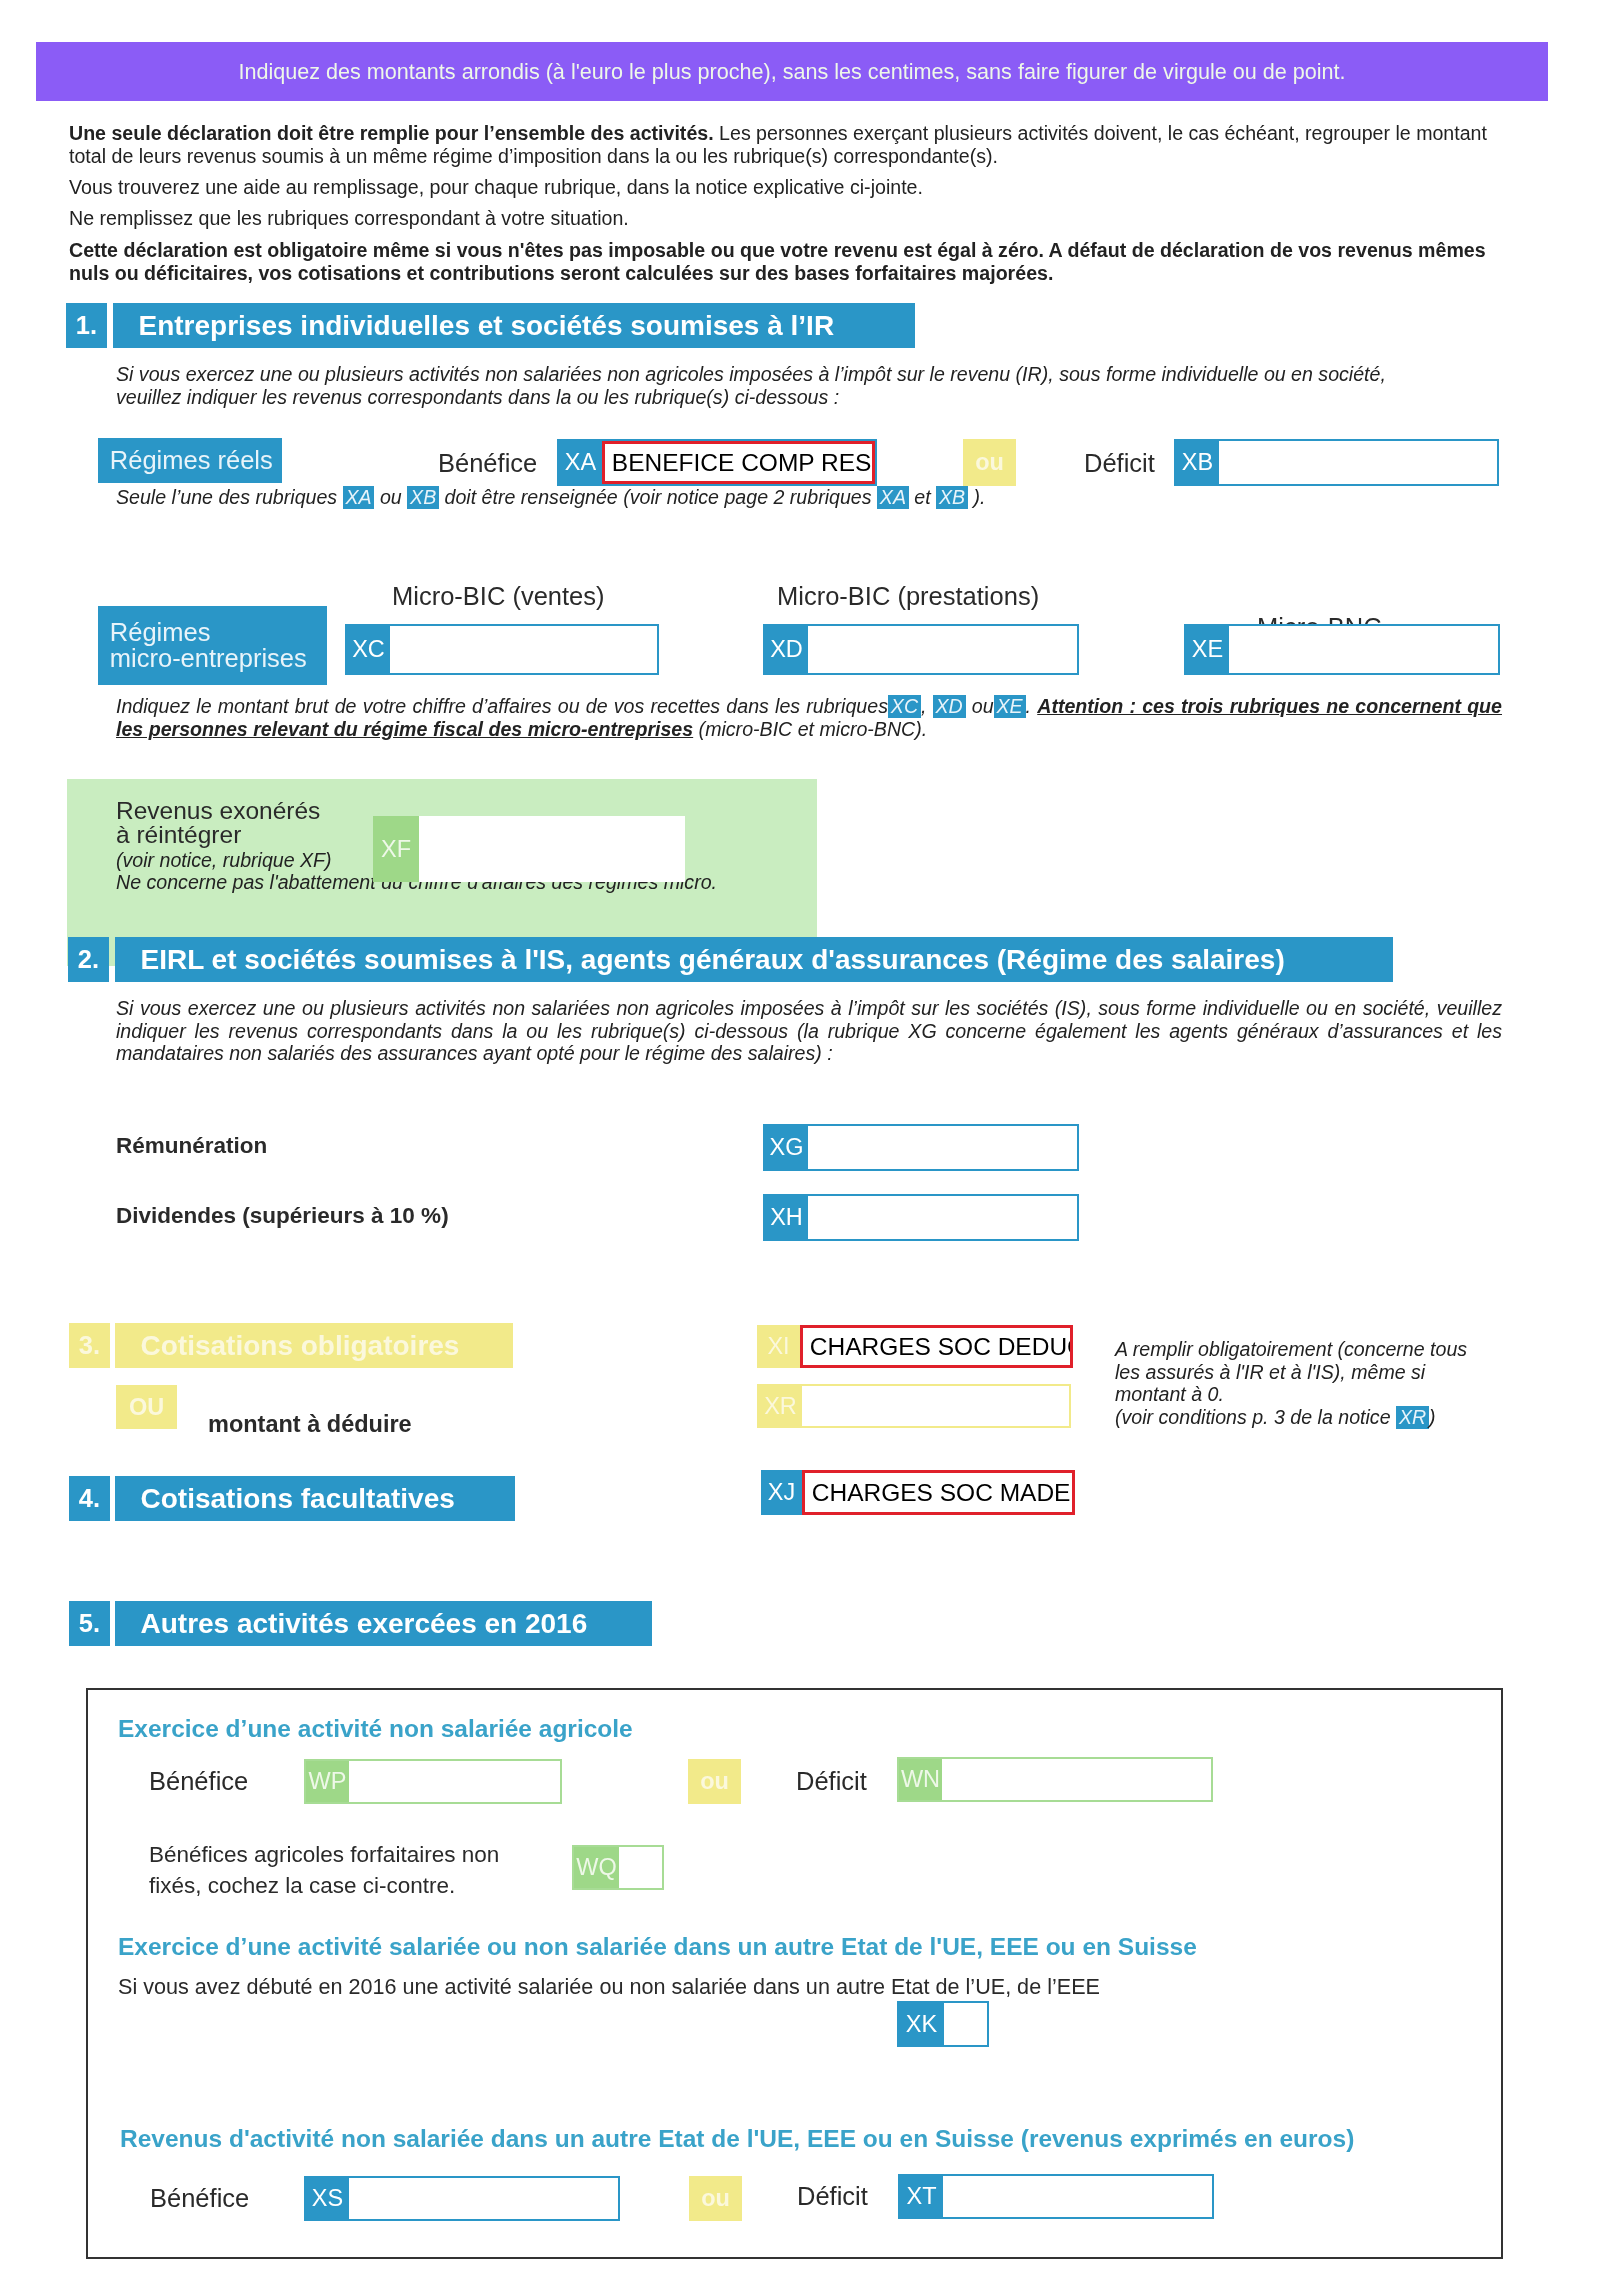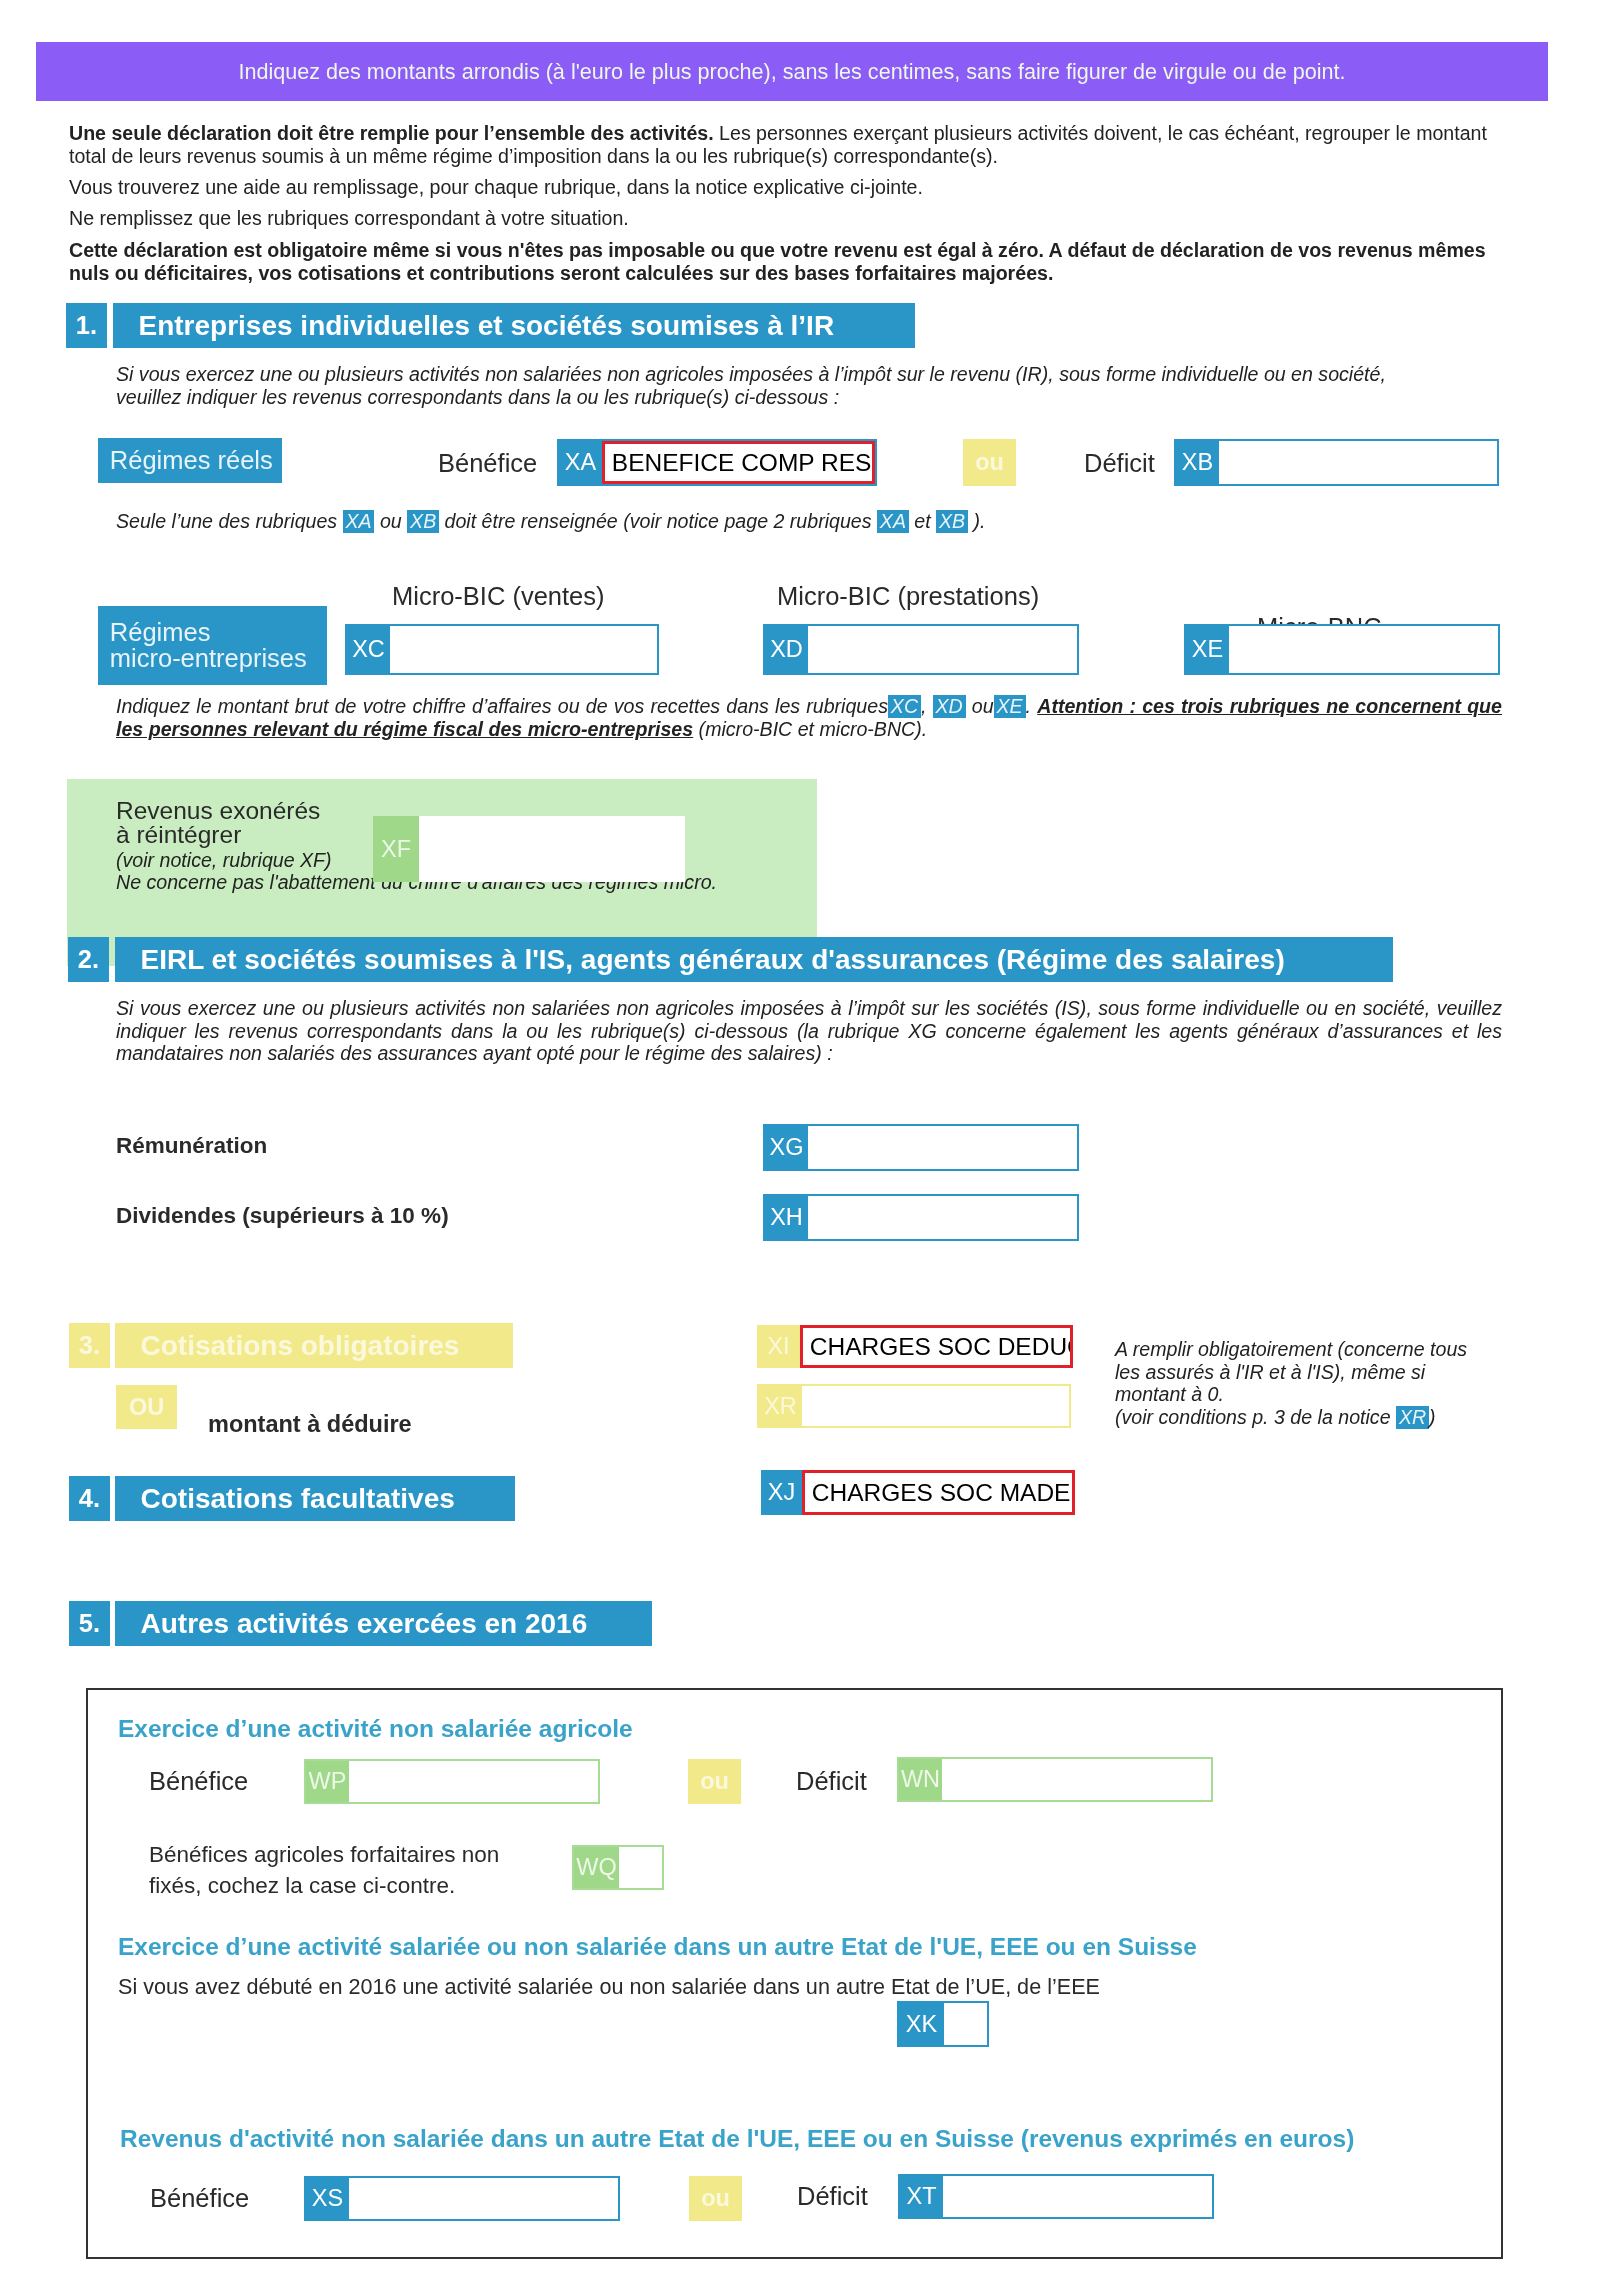--- a/index.html
+++ b/index.html
@@ -52,21 +52,21 @@
 <div class="abs field filled" style="left:557px; top:439px; width:320px;">
   <span class="tag">XA</span>
   <span class="val">BENEFICE COMP RESUL</span>
 </div>
 <div class="abs ou" style="left:963px; top:439px;">ou</div>
 <div class="abs label" style="left:1084px; top:449px;">Déficit</div>
 <div class="abs field" style="left:1174px; top:439px; width:325px;">
   <span class="tag">XB</span>
   <span class="val"></span>
 </div>
-<div class="abs ital" style="left:116px; top:510px; white-space:nowrap;">
+<div class="abs ital" style="left:116px; top:486px; white-space:nowrap;">
   <span>Seule l’une des rubriques </span><span class="chip">XA</span><span> ou </span><span class="chip">XB</span><span>  doit être renseignée (voir notice page 2 rubriques </span><span class="chip">XA</span><span> et </span><span class="chip">XB</span><span> ).</span>
 </div>
 
 <div class="abs label" style="left:392px; top:582px;">Micro-BIC (ventes)</div>
 <div class="abs label" style="left:777px; top:582px;">Micro-BIC (prestations)</div>
 <div class="abs label" style="left:1257px; top:582px;margin-top:31px;">Micro-BNC</div>
 <div class="abs boxlabel" style="left:98px; top:606px; width:229px; height:79px; flex-direction:column; align-items:flex-start; justify-content:center; line-height:25.5px;">
   <span>Régimes</span>
   <span>micro-entreprises</span>
 </div>
@@ -136,21 +136,21 @@
   <span class="val">CHARGES SOC MADEL</span>
 </div>
 
 <div class="abs secnum" style="left:69px; top:1601px;">5.</div>
 <div class="abs sectitle" style="left:115px; top:1601px; width:537px;">Autres activités exercées en 2016</div>
 
 <div class="abs outerbox"></div>
 
 <div class="abs subtitle" style="left:118px; top:1715px;">Exercice d’une activité non salariée agricole</div>
 <div class="abs label" style="left:149px; top:1767px;">Bénéfice</div>
-<div class="abs field green" style="left:304px; top:1759px; width:296px; height:45px;">
+<div class="abs field green" style="left:304px; top:1759px; width:258px; height:45px;">
   <span class="tag">WP</span>
   <span class="val"></span>
 </div>
 <div class="abs ou" style="left:688px; top:1759px; height:45px;">ou</div>
 <div class="abs label" style="left:796px; top:1767px;">Déficit</div>
 <div class="abs field green" style="left:897px; top:1757px; width:316px; height:45px;">
   <span class="tag">WN</span>
   <span class="val"></span>
 </div>
 <div class="abs" style="left:149px; top:1839px; font-size:22.5px; line-height:31px; color:#2a2a2a;">

